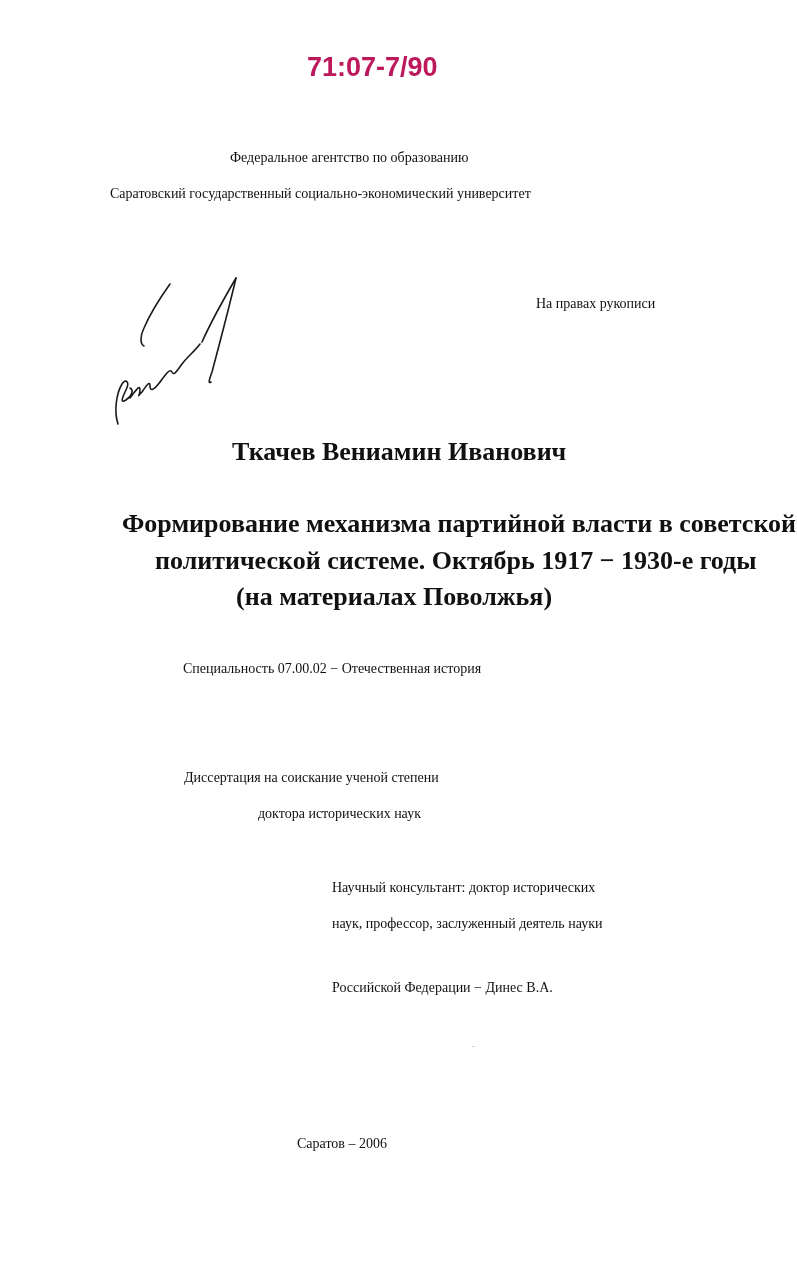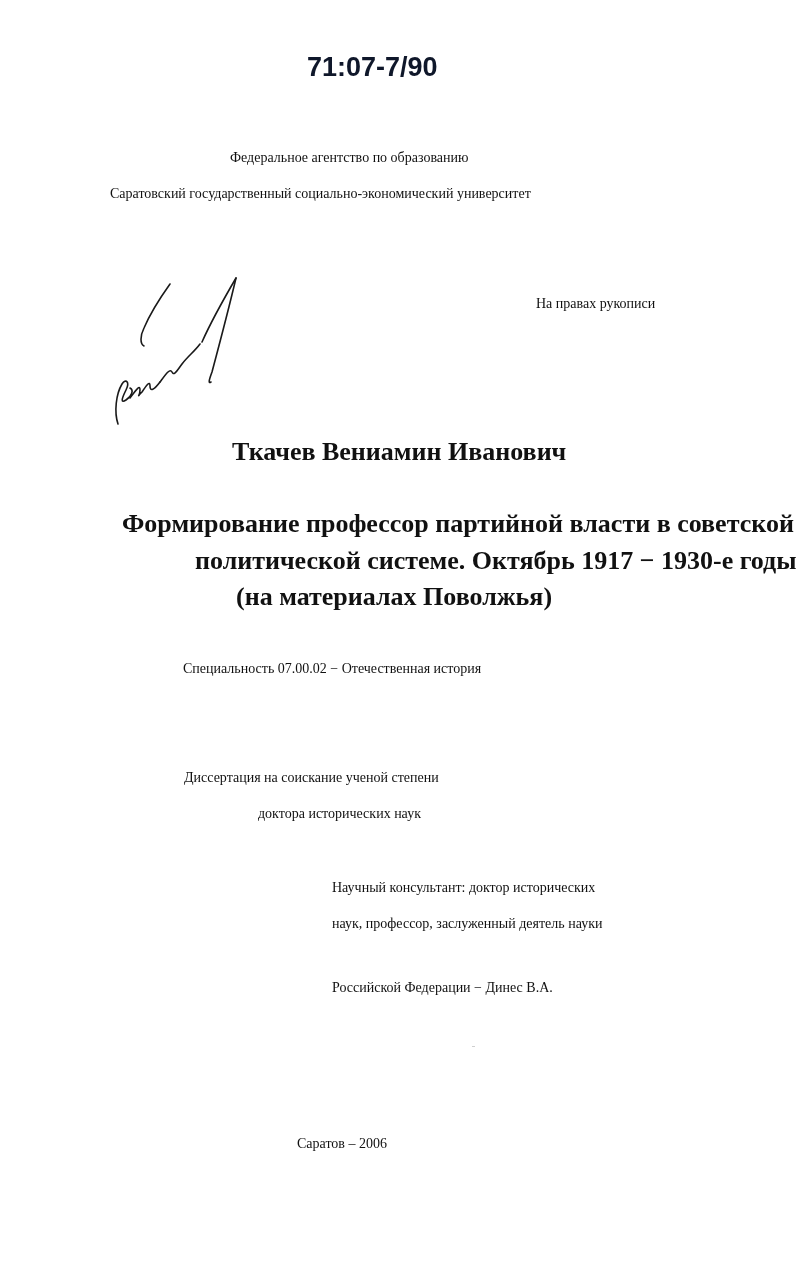--- a/index.html
+++ b/index.html
@@ -16,21 +16,21 @@
       font-family: "Liberation Serif", serif;
     }
     .abs { position: absolute; white-space: nowrap; }
     .code {
       font-family: "Liberation Sans", sans-serif;
       font-weight: bold;
       font-size: 27px;
       left: 307px;
       top: 52px;
       letter-spacing: 0px;
-      color: #0f172a;
+      color: #be185d;
     }
     .serif19 {
       font-size: 14px;
       line-height: 24px;
     }
     .bold19 {
       font-size: 26px;
       font-weight: bold;
       line-height: 24px;
     }
@@ -71,22 +71,22 @@
       <path d="M8 152 C4 140, 6 122, 12 112 C16 106, 20 110, 16 118 C12 126, 10 132, 16 128 C22 124, 24 118, 20 116"></path>
       <path d="M20 126 C26 118, 30 112, 30 118 C30 124, 26 126, 32 120 C36 114, 40 108, 40 114 C40 120, 44 118, 50 110"></path>
       <path d="M50 110 C56 102, 60 96, 62 100 C64 104, 66 100, 72 92 C78 84, 84 80, 90 72"></path>
     </g>
   </svg>
 
   <div class="abs serif19" style="left:536px; top:292px;">На правах рукописи</div>
 
   <div class="abs bold19" style="left:232px; top:440px;">Ткачев Вениамин Иванович</div>
 
-  <div class="abs bold19" style="left:122px; top:512px;">Формирование профессор партийной власти в советской</div>
-  <div class="abs bold19" style="left:155px; top:549px;margin-left:40px;">политической системе. Октябрь 1917 − 1930-е годы</div>
+  <div class="abs bold19" style="left:122px; top:512px;">Формирование механизма партийной власти в советской</div>
+  <div class="abs bold19" style="left:155px; top:549px;">политической системе. Октябрь 1917 − 1930-е годы</div>
   <div class="abs bold19" style="left:236px; top:585px;">(на материалах Поволжья)</div>
 
   <div class="abs serif19" style="left:170px; top:657px;margin-left:13px;">Специальность 07.00.02 − Отечественная история</div>
 
   <div class="abs serif19" style="left:184px; top:766px;">Диссертация на соискание ученой степени</div>
   <div class="abs serif19" style="left:258px; top:802px;">доктора исторических наук</div>
 
   <div class="abs serif19" style="left:332px; top:876px;text-align:center;">Научный консультант: доктор исторических</div>
   <div class="abs serif19" style="left:332px; top:912px;">наук, профессор, заслуженный деятель науки</div>
   <div class="abs serif19" style="left:332px; top:976px;">Российской Федерации − Динес В.А.</div>

